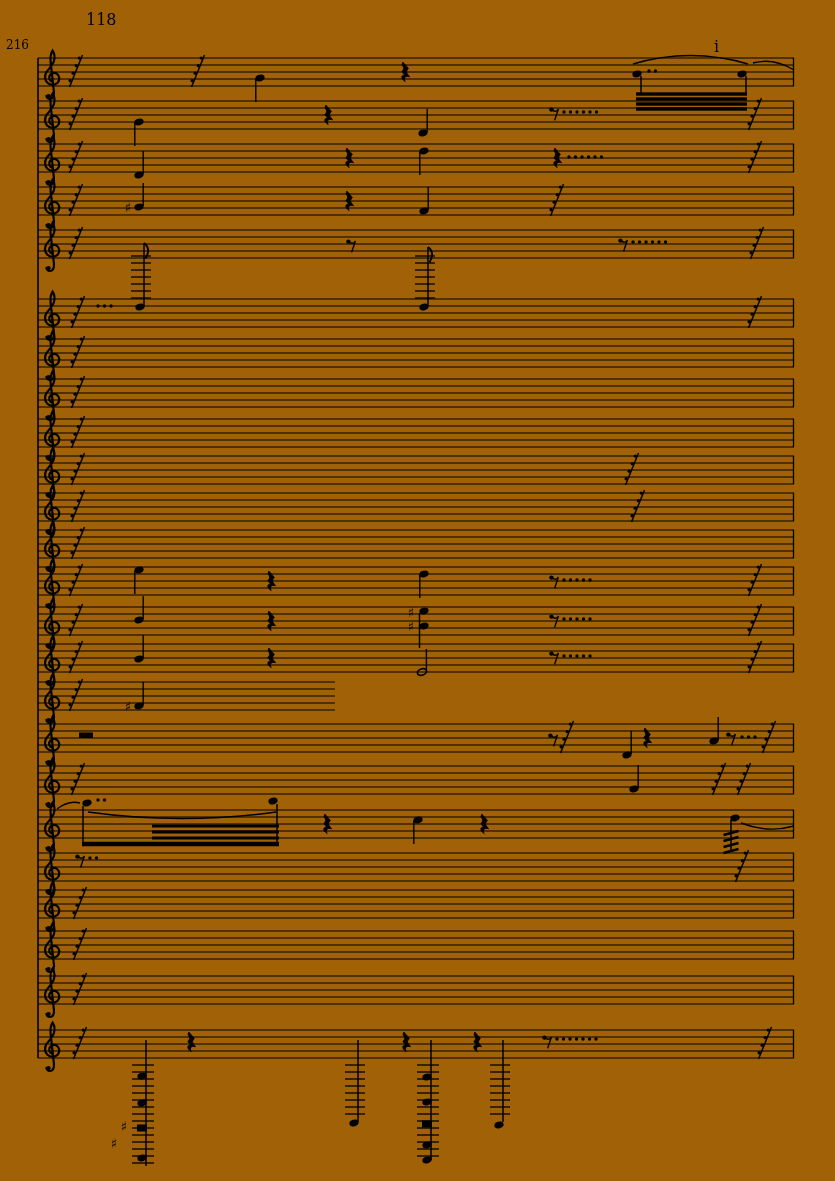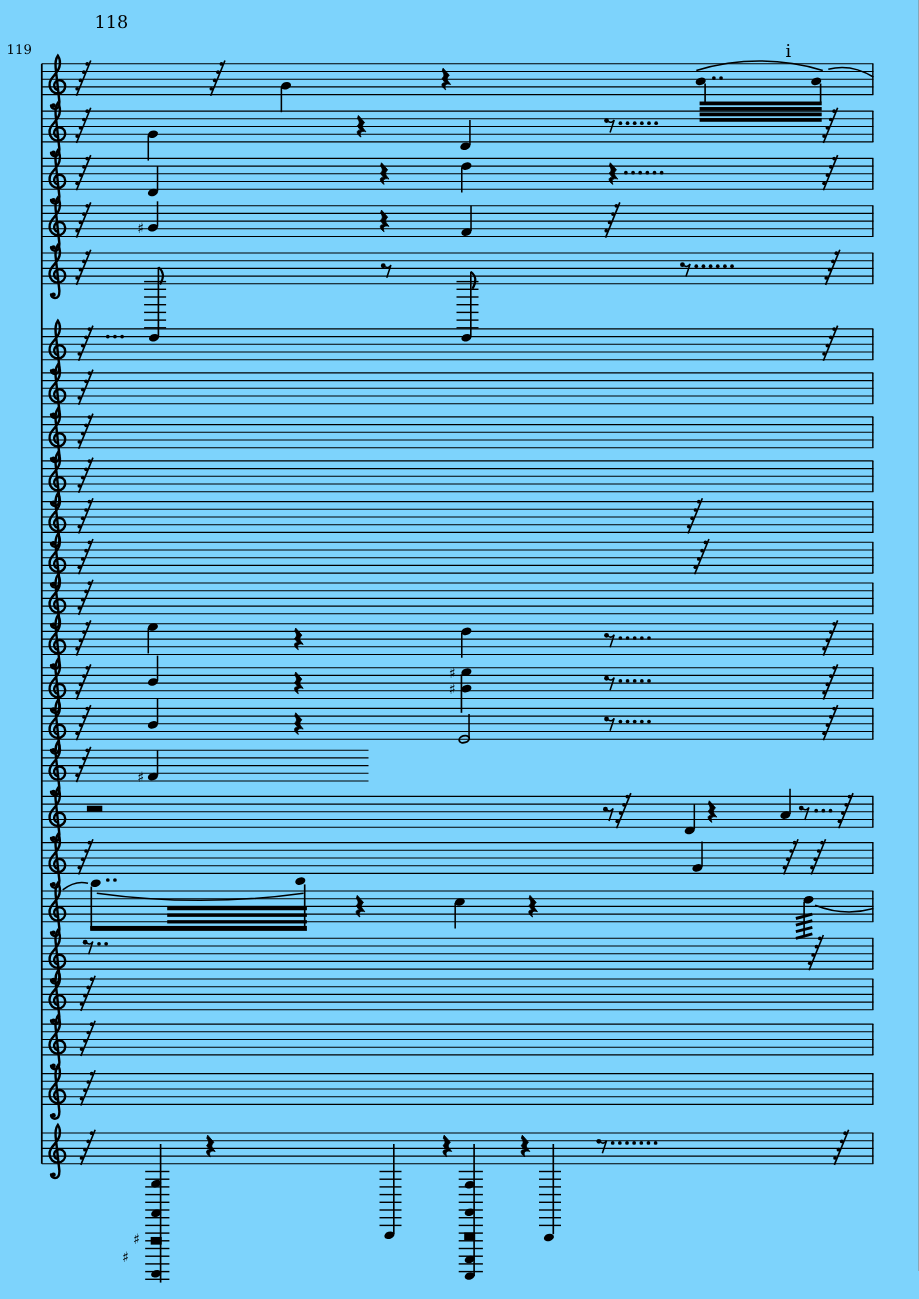--- a/index.html
+++ b/index.html
@@ -1,38 +1,38 @@
 <!DOCTYPE html>
 <html><head>
 <meta charset="utf-8">
 <style>
   html,body{margin:0;padding:0;background:#888;}
   .page{
     position:relative;
     width:835px;height:1181px;
-    background:#7dd3fc;
+    background:#a16207;
     font-family:"DejaVu Serif", serif;
     overflow:hidden;
   }
   .pagenum{
     position:absolute;left:86px;top:10px;
     font-size:16px;color:#000;
   }
   .measurenum{
     position:absolute;left:6px;top:38px;
     font-size:12px;color:#000;
   }
   svg{position:absolute;left:0;top:0;}
 </style>
 </head>
 <body>
 
 <div class="page">
   <div class="pagenum">118</div>
-  <div class="measurenum">119</div>
+  <div class="measurenum">216</div>
   <svg id="score" width="835" height="1181" viewBox="0 0 835 1181" xmlns="http://www.w3.org/2000/svg">
       <line x1="38" y1="58" x2="38" y2="1058" stroke="#000000" stroke-width="1.6"></line>
       <g>
         <line x1="38" y1="58" x2="794" y2="58" stroke="#000000" stroke-width="1"></line>
         <line x1="38" y1="65" x2="794" y2="65" stroke="#000000" stroke-width="1"></line>
         <line x1="38" y1="72" x2="794" y2="72" stroke="#000000" stroke-width="1"></line>
         <line x1="38" y1="79" x2="794" y2="79" stroke="#000000" stroke-width="1"></line>
         <line x1="38" y1="86" x2="794" y2="86" stroke="#000000" stroke-width="1"></line>
         <line x1="793.5" y1="58" x2="793.5" y2="86" stroke="#000000" stroke-width="1.3"></line>
         <g transform="translate(43,58)">

